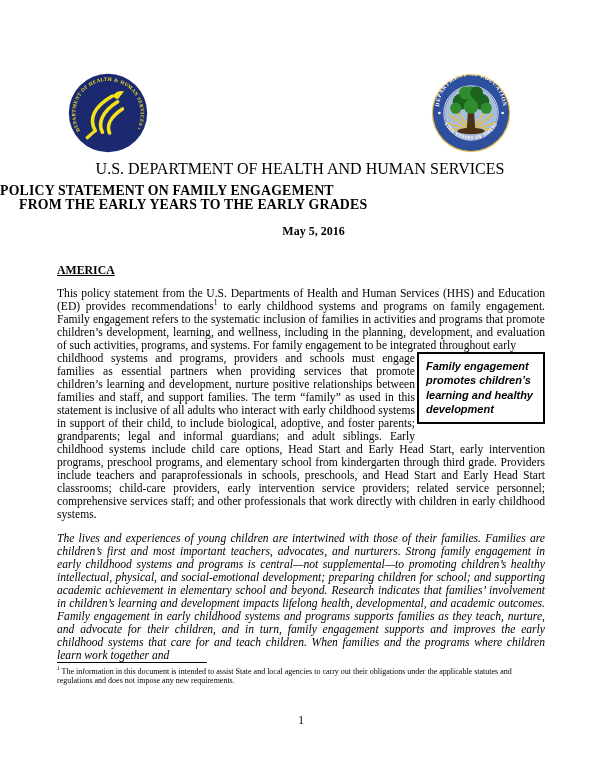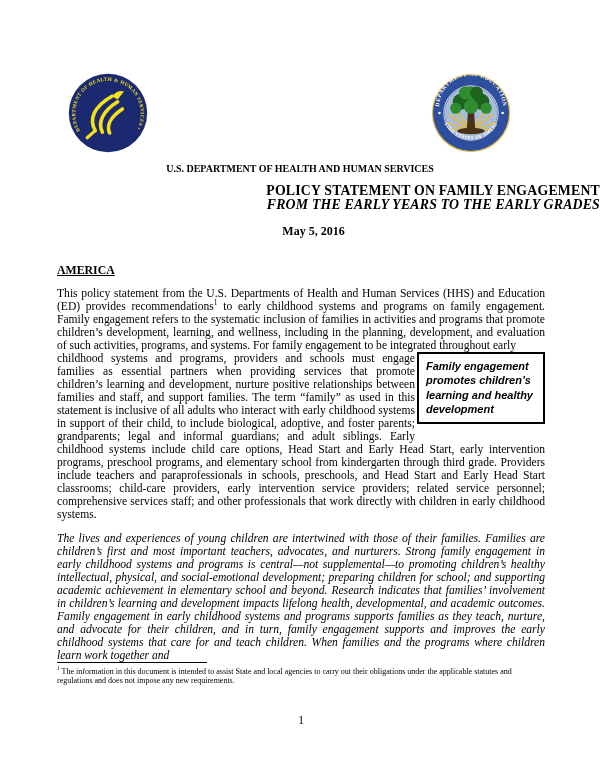--- a/index.html
+++ b/index.html
@@ -6,23 +6,23 @@
   .page{
     width:600px;height:776px;background:#ffffff;margin:0;position:relative;
     display:flex;flex-direction:column;overflow:hidden;
     font-family:"Liberation Serif", serif;color:#000;
   }
   
   .seals{display:flex;justify-content:space-between;margin:73px 89px 0 68px;height:80px;}
   .seal{width:80px;height:80px;display:block;}
   .seal-ring-text{font-family:"Liberation Serif", serif;font-weight:bold;}
   
-  .dept{margin-top:10px;text-align:center;font-weight:bold;font-size:10px;line-height:12.5px;}
-  .title-block{margin-top:8px;text-align:right;font-weight:bold;font-size:13.8px;line-height:14.5px;letter-spacing:0.2px;}
-  .title-italic{font-style:italic;}
+  .dept{margin-top:10px;text-align:center;font-weight:normal;font-size:16px;line-height:12.5px;}
+  .title-block{margin-top:8px;text-align:left;font-weight:bold;font-size:13.8px;line-height:14.5px;letter-spacing:0.2px;}
+  .title-italic{padding-left:19px;}
   .date-line{margin-top:12px;text-align:center;font-weight:bold;font-size:12px;line-height:13px;padding-left:27px;}
   
   .content{margin:26px 55px 0 57px;font-size:11.6px;line-height:13px;text-align:justify;}
   .purpose-heading{font-weight:bold;text-decoration:underline;font-size:11.8px;line-height:13px;margin:0 0 10px 0;text-align:left;}
   .content p{margin:0;}
   .para-gap{margin-top:11px !important;font-style:italic;}
   sup{font-size:7.5px;line-height:0;vertical-align:super;}
   
   .callout{
     float:right;width:110px;border:2px solid #000;padding:5px 7px;

